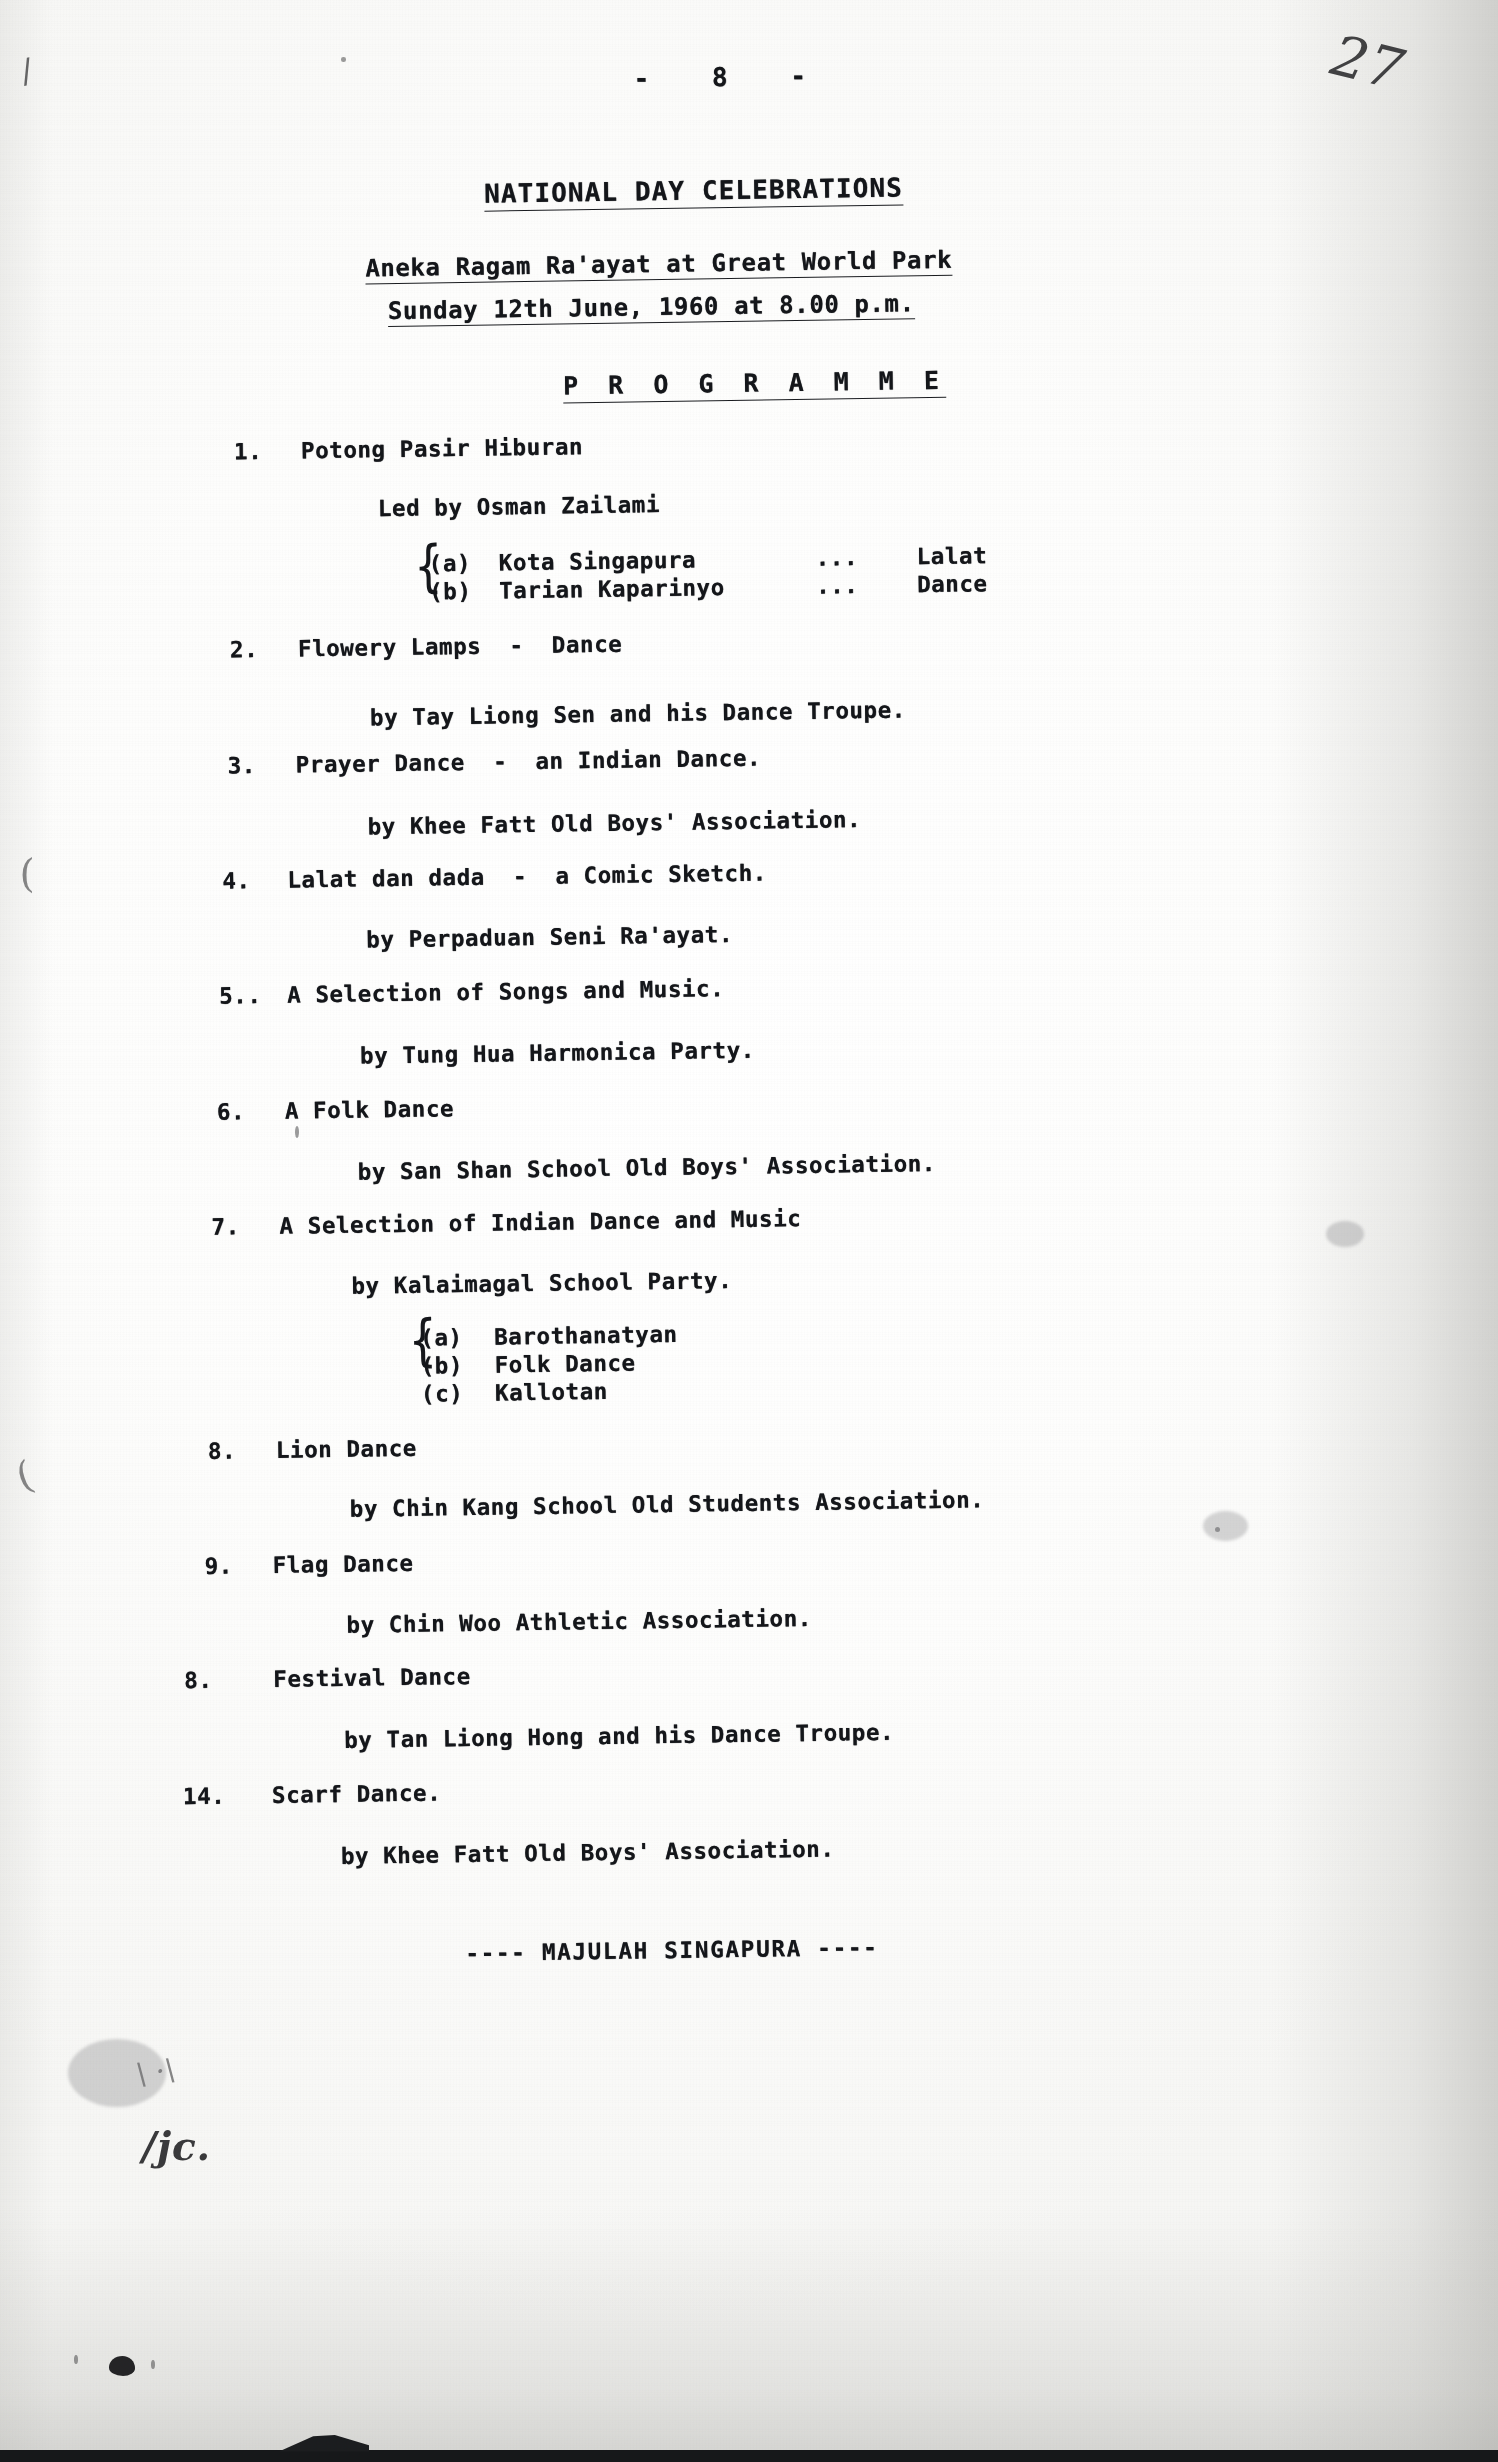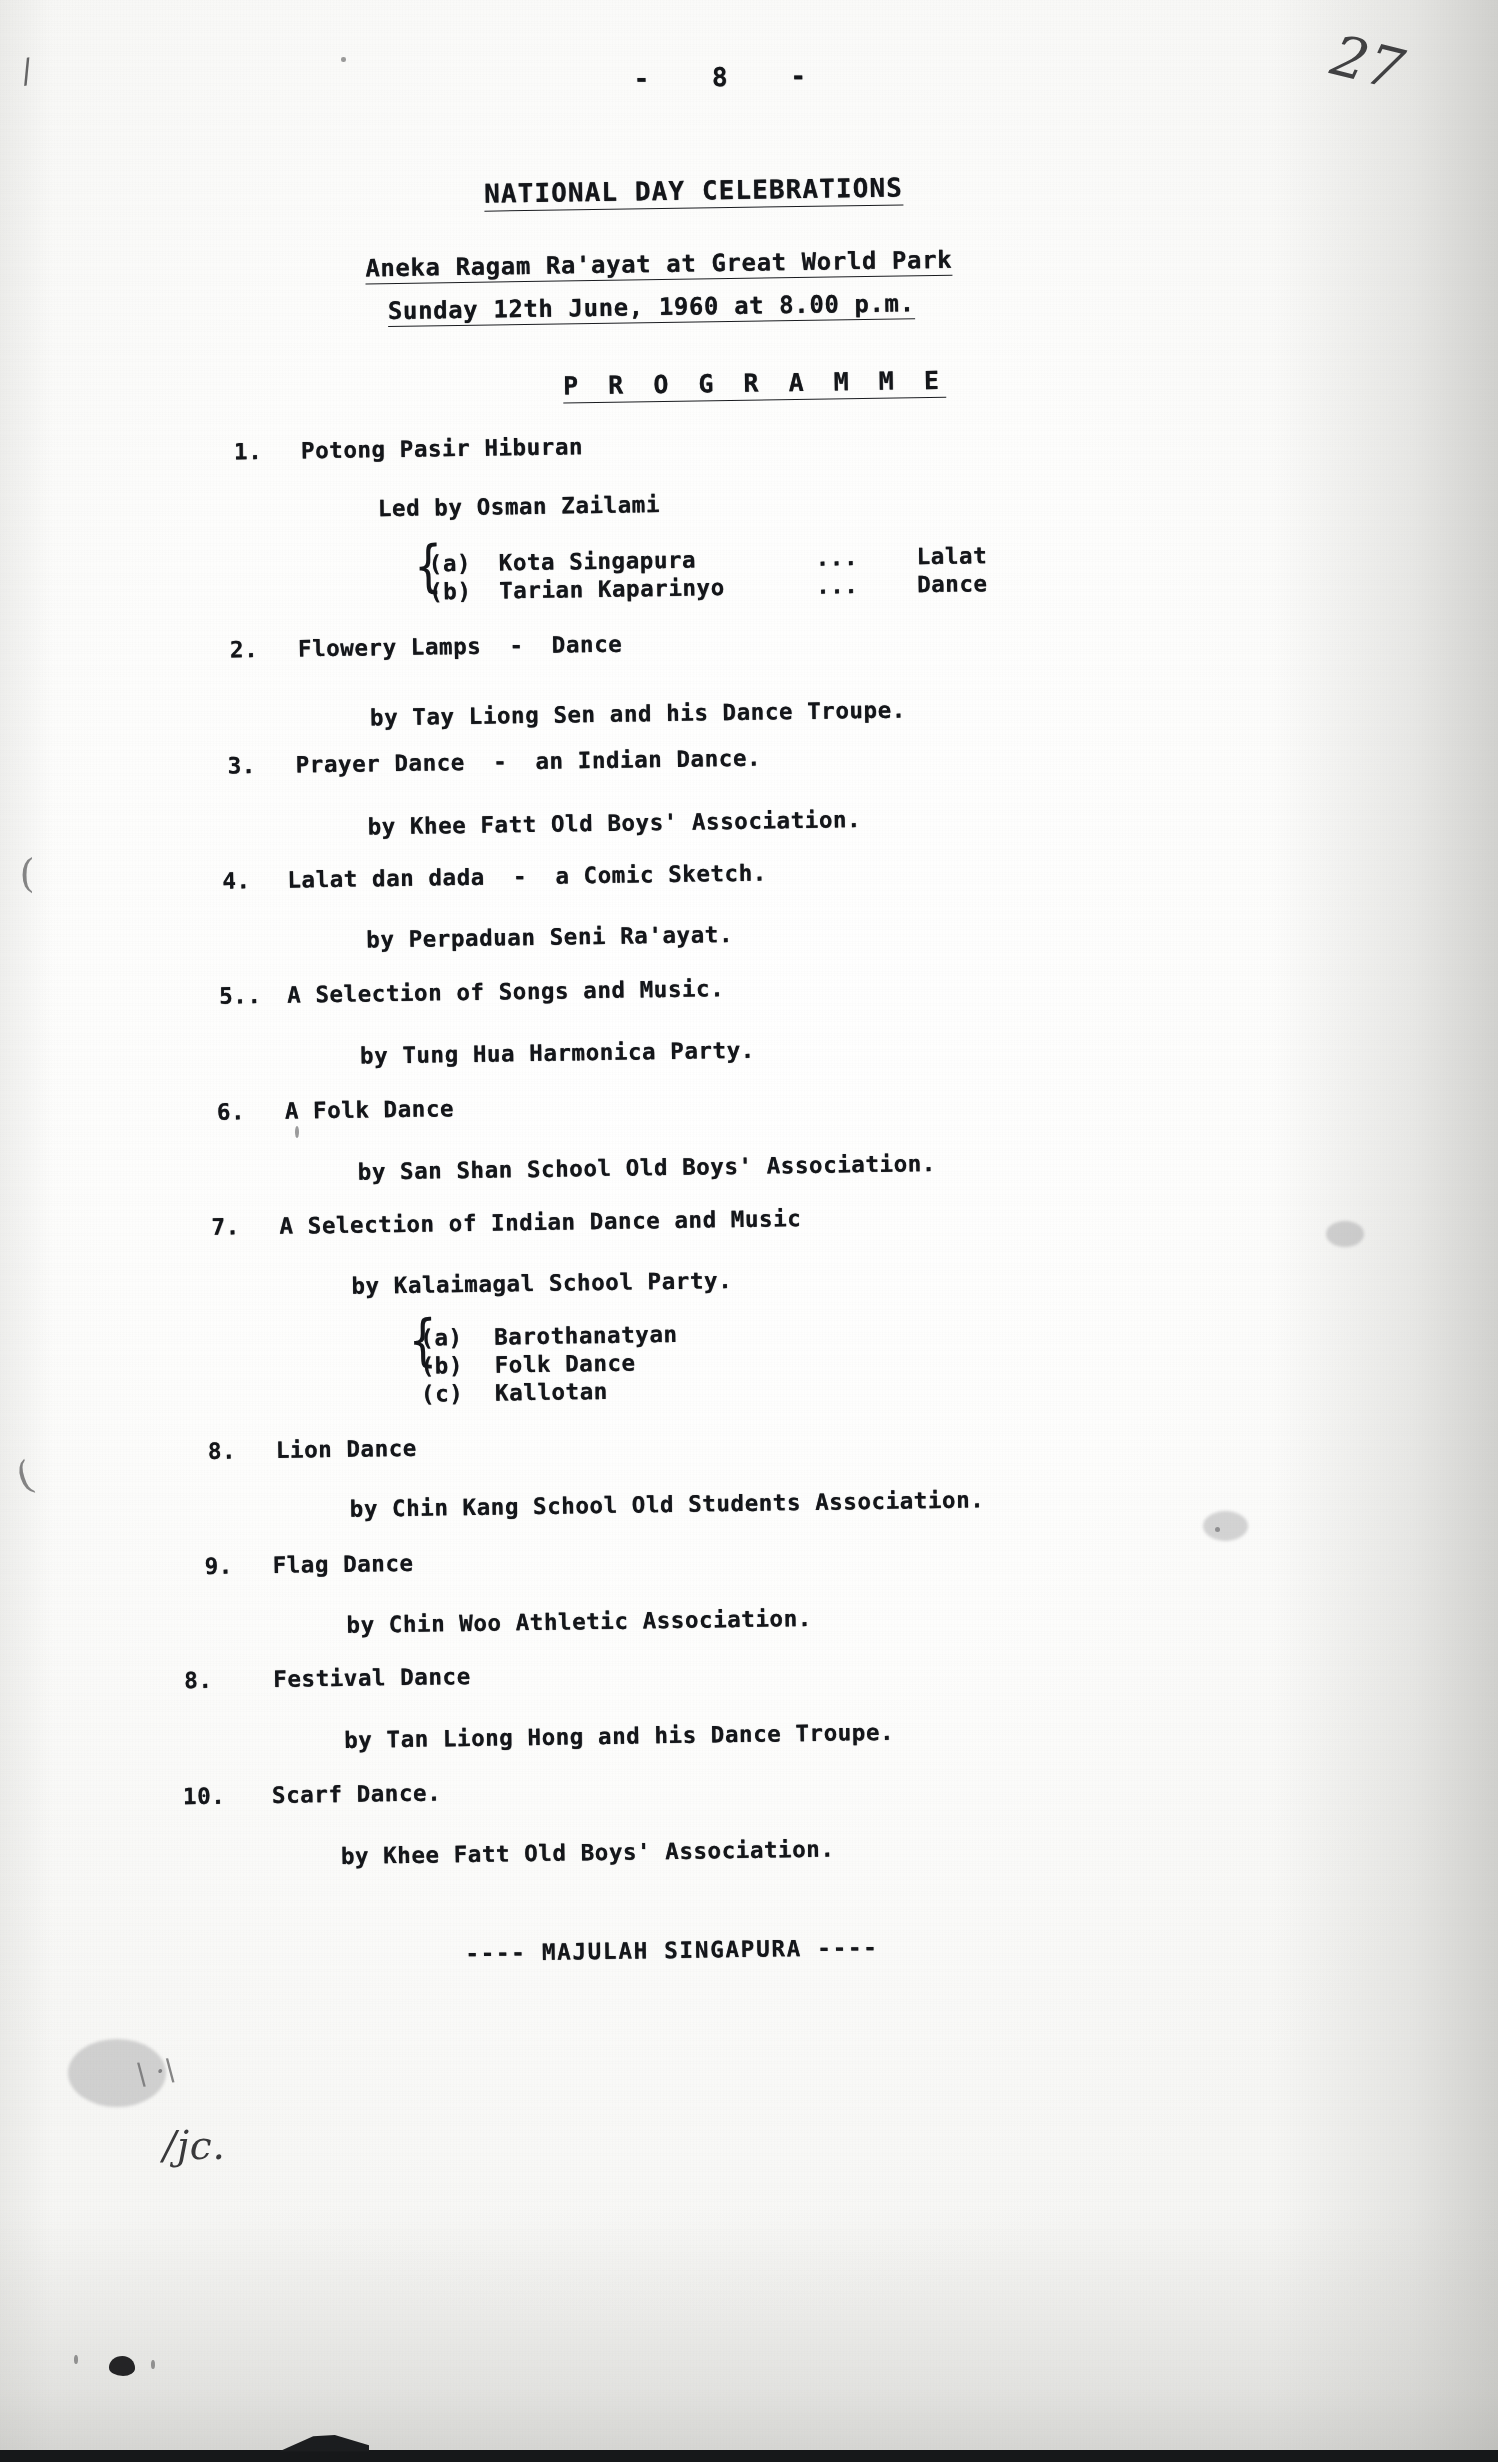--- a/index.html
+++ b/index.html
@@ -263,39 +263,39 @@
     <div class="tline credit" style="left:343px; top:1490px;">by Chin Kang School Old Students Association.</div>
 
     <div class="tline item" style="left:197px; top:1545px;">9.</div>
     <div class="tline item" style="left:265px; top:1545px;">Flag Dance</div>
     <div class="tline credit" style="left:338px; top:1606px;">by Chin Woo Athletic Association.</div>
 
     <div class="tline item" style="left:175px; top:1659px;">8.</div>
     <div class="tline item" style="left:264px; top:1659px;">Festival Dance</div>
     <div class="tline credit" style="left:334px; top:1721px;">by Tan Liong Hong and his Dance Troupe.</div>
 
-    <div class="tline item" style="left:172px; top:1775px;">10.</div>
+    <div class="tline item" style="left:172px; top:1775px;">14.</div>
     <div class="tline item" style="left:261px; top:1775px;">Scarf Dance.</div>
     <div class="tline credit" style="left:329px; top:1837px;">by Khee Fatt Old Boys' Association.</div>
 
     <div class="tline footer-line" style="left:452px; top:1936px;">---- MAJULAH SINGAPURA ----</div>
 
   </div>
 
   <div class="pencil hw-pagenum" style="left:1332px; top:30px;">27</div>
 
   <div class="pencil hw-slash" style="left:21px; top:51px;">/</div>
 
   <div class="pencil hw-bracket" style="left:19.6px; top:851px;">(</div>
 
   <div class="pencil hw-bracket" style="left:16.6px; top:1453px; transform:rotate(-18deg);">(</div>
 
   <div class="pencil hw-scribble" style="left:136px; top:2054px;">\ ·\</div>
 
-  <div class="pencil hw-initials" style="left:163px; top:2123px;">/jc.</div>
+  <div class="pencil hw-initials" style="left:142px; top:2123px;font-weight:bold;">/jc.</div>
 
   <div class="ink-blot" style="left:109px; top:2356px;"></div>
   <div class="speck" style="left:341px; top:57px;  width:4.5px;  height:4.5px;"></div>
   <div class="speck" style="left:295px; top:1126px; width:3.8px;  height:12px;"></div>
   <div class="speck" style="left:1215px; top:1527px; width:5.3px; height:5.3px;"></div>
   <div class="speck" style="left:74px;  top:2355px; width:3.8px;  height:9px;"></div>
   <div class="speck" style="left:151px; top:2360px; width:3.8px;  height:9px;"></div>
   <div class="smudge" style="left:1203px; top:1511px; width:45px; height:30px;"></div>
   <div class="smudge" style="left:1326px; top:1221px; width:38px; height:26px;"></div>
   <div class="smudge" style="left:68px;  top:2039px; width:98px; height:68px;"></div>

